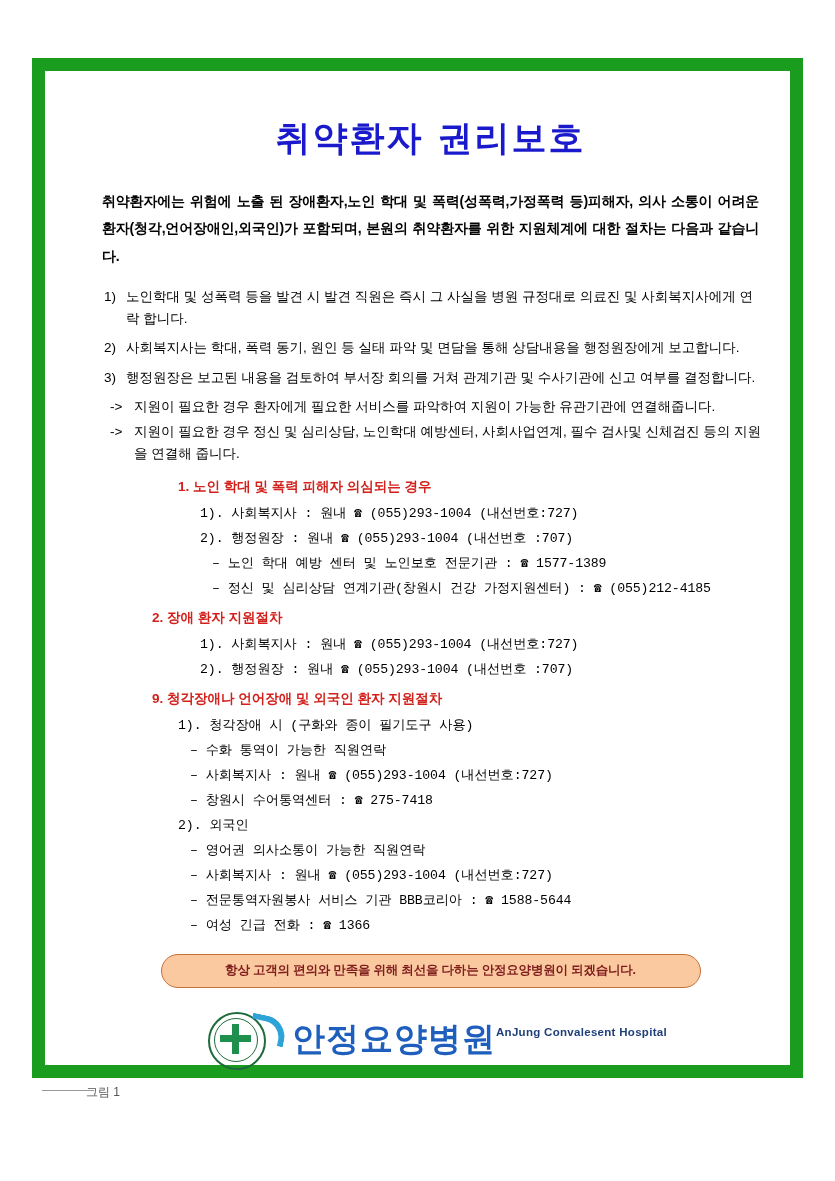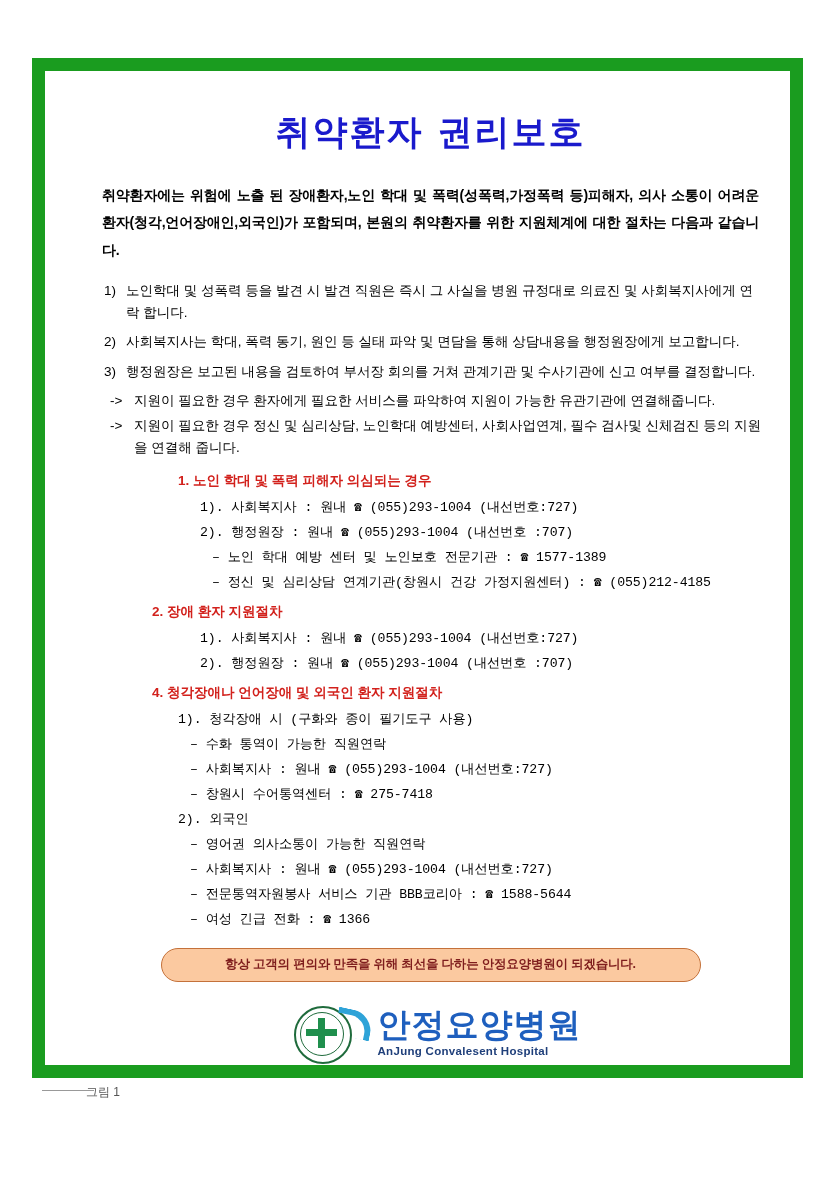--- a/index.html
+++ b/index.html
@@ -22,21 +22,21 @@
     top: 58px;
     width: 771px;
     height: 1020px;
     border: 13px solid #1a9c1f;
     box-sizing: border-box;
     background: #ffffff;
   }
   .poster-inner {
     position: absolute;
     left: 45px;
-    top: 33px;
+    top: 39px;
     width: 681px;
     height: 950px;
     background: #ffffff;
     box-sizing: border-box;
   }
 
   .poster-title {
     text-align: center;
     color: #1a1acc;
     font-size: 35px;
@@ -185,21 +185,21 @@
     top: 6px;
     width: 30px;
     height: 22px;
     border-top: 6px solid #2ea3d8;
     border-right: 6px solid #2ea3d8;
     border-radius: 0 22px 0 0;
     transform: rotate(12deg);
   }
   .logo-text {
     display: flex;
-    flex-direction: column;
+    flex-direction: row;
     justify-content: center;
   }
   .logo-kor {
     font-size: 33px;
     font-weight: bold;
     color: #1e5fbe;
     letter-spacing: 1px;
     line-height: 1;
     font-family: "DejaVu Sans", "Liberation Sans", sans-serif;
   }
@@ -271,21 +271,21 @@
       <div class="sub-line dash">– 정신 및 심리상담 연계기관(창원시 건강 가정지원센터) : ☎ (055)212-4185</div>
     </div>
 
     <div class="section">
       <div class="section-head two">2. 장애 환자 지원절차</div>
       <div class="sub-line">1). 사회복지사 :  원내 ☎ (055)293-1004 (내선번호:727)</div>
       <div class="sub-line">2). 행정원장    :  원내 ☎ (055)293-1004 (내선번호 :707)</div>
     </div>
 
     <div class="section">
-      <div class="section-head three">4. 청각장애나 언어장애 및 외국인 환자 지원절차</div>
+      <div class="section-head three">9. 청각장애나 언어장애 및 외국인 환자 지원절차</div>
       <div class="sub-line s3">1). 청각장애 시 (구화와 종이 필기도구 사용)</div>
       <div class="sub-line s3dash">– 수화 통역이 가능한 직원연락</div>
       <div class="sub-line s3dash">– 사회복지사 : 원내 ☎ (055)293-1004 (내선번호:727)</div>
       <div class="sub-line s3dash">– 창원시 수어통역센터 : ☎ 275-7418</div>
       <div class="sub-line s3">2). 외국인</div>
       <div class="sub-line s3dash">– 영어권 의사소통이 가능한 직원연락</div>
       <div class="sub-line s3dash">– 사회복지사 : 원내 ☎ (055)293-1004 (내선번호:727)</div>
       <div class="sub-line s3dash">– 전문통역자원봉사 서비스 기관 BBB코리아  : ☎ 1588-5644</div>
       <div class="sub-line s3dash">– 여성 긴급 전화 : ☎ 1366</div>
     </div>

